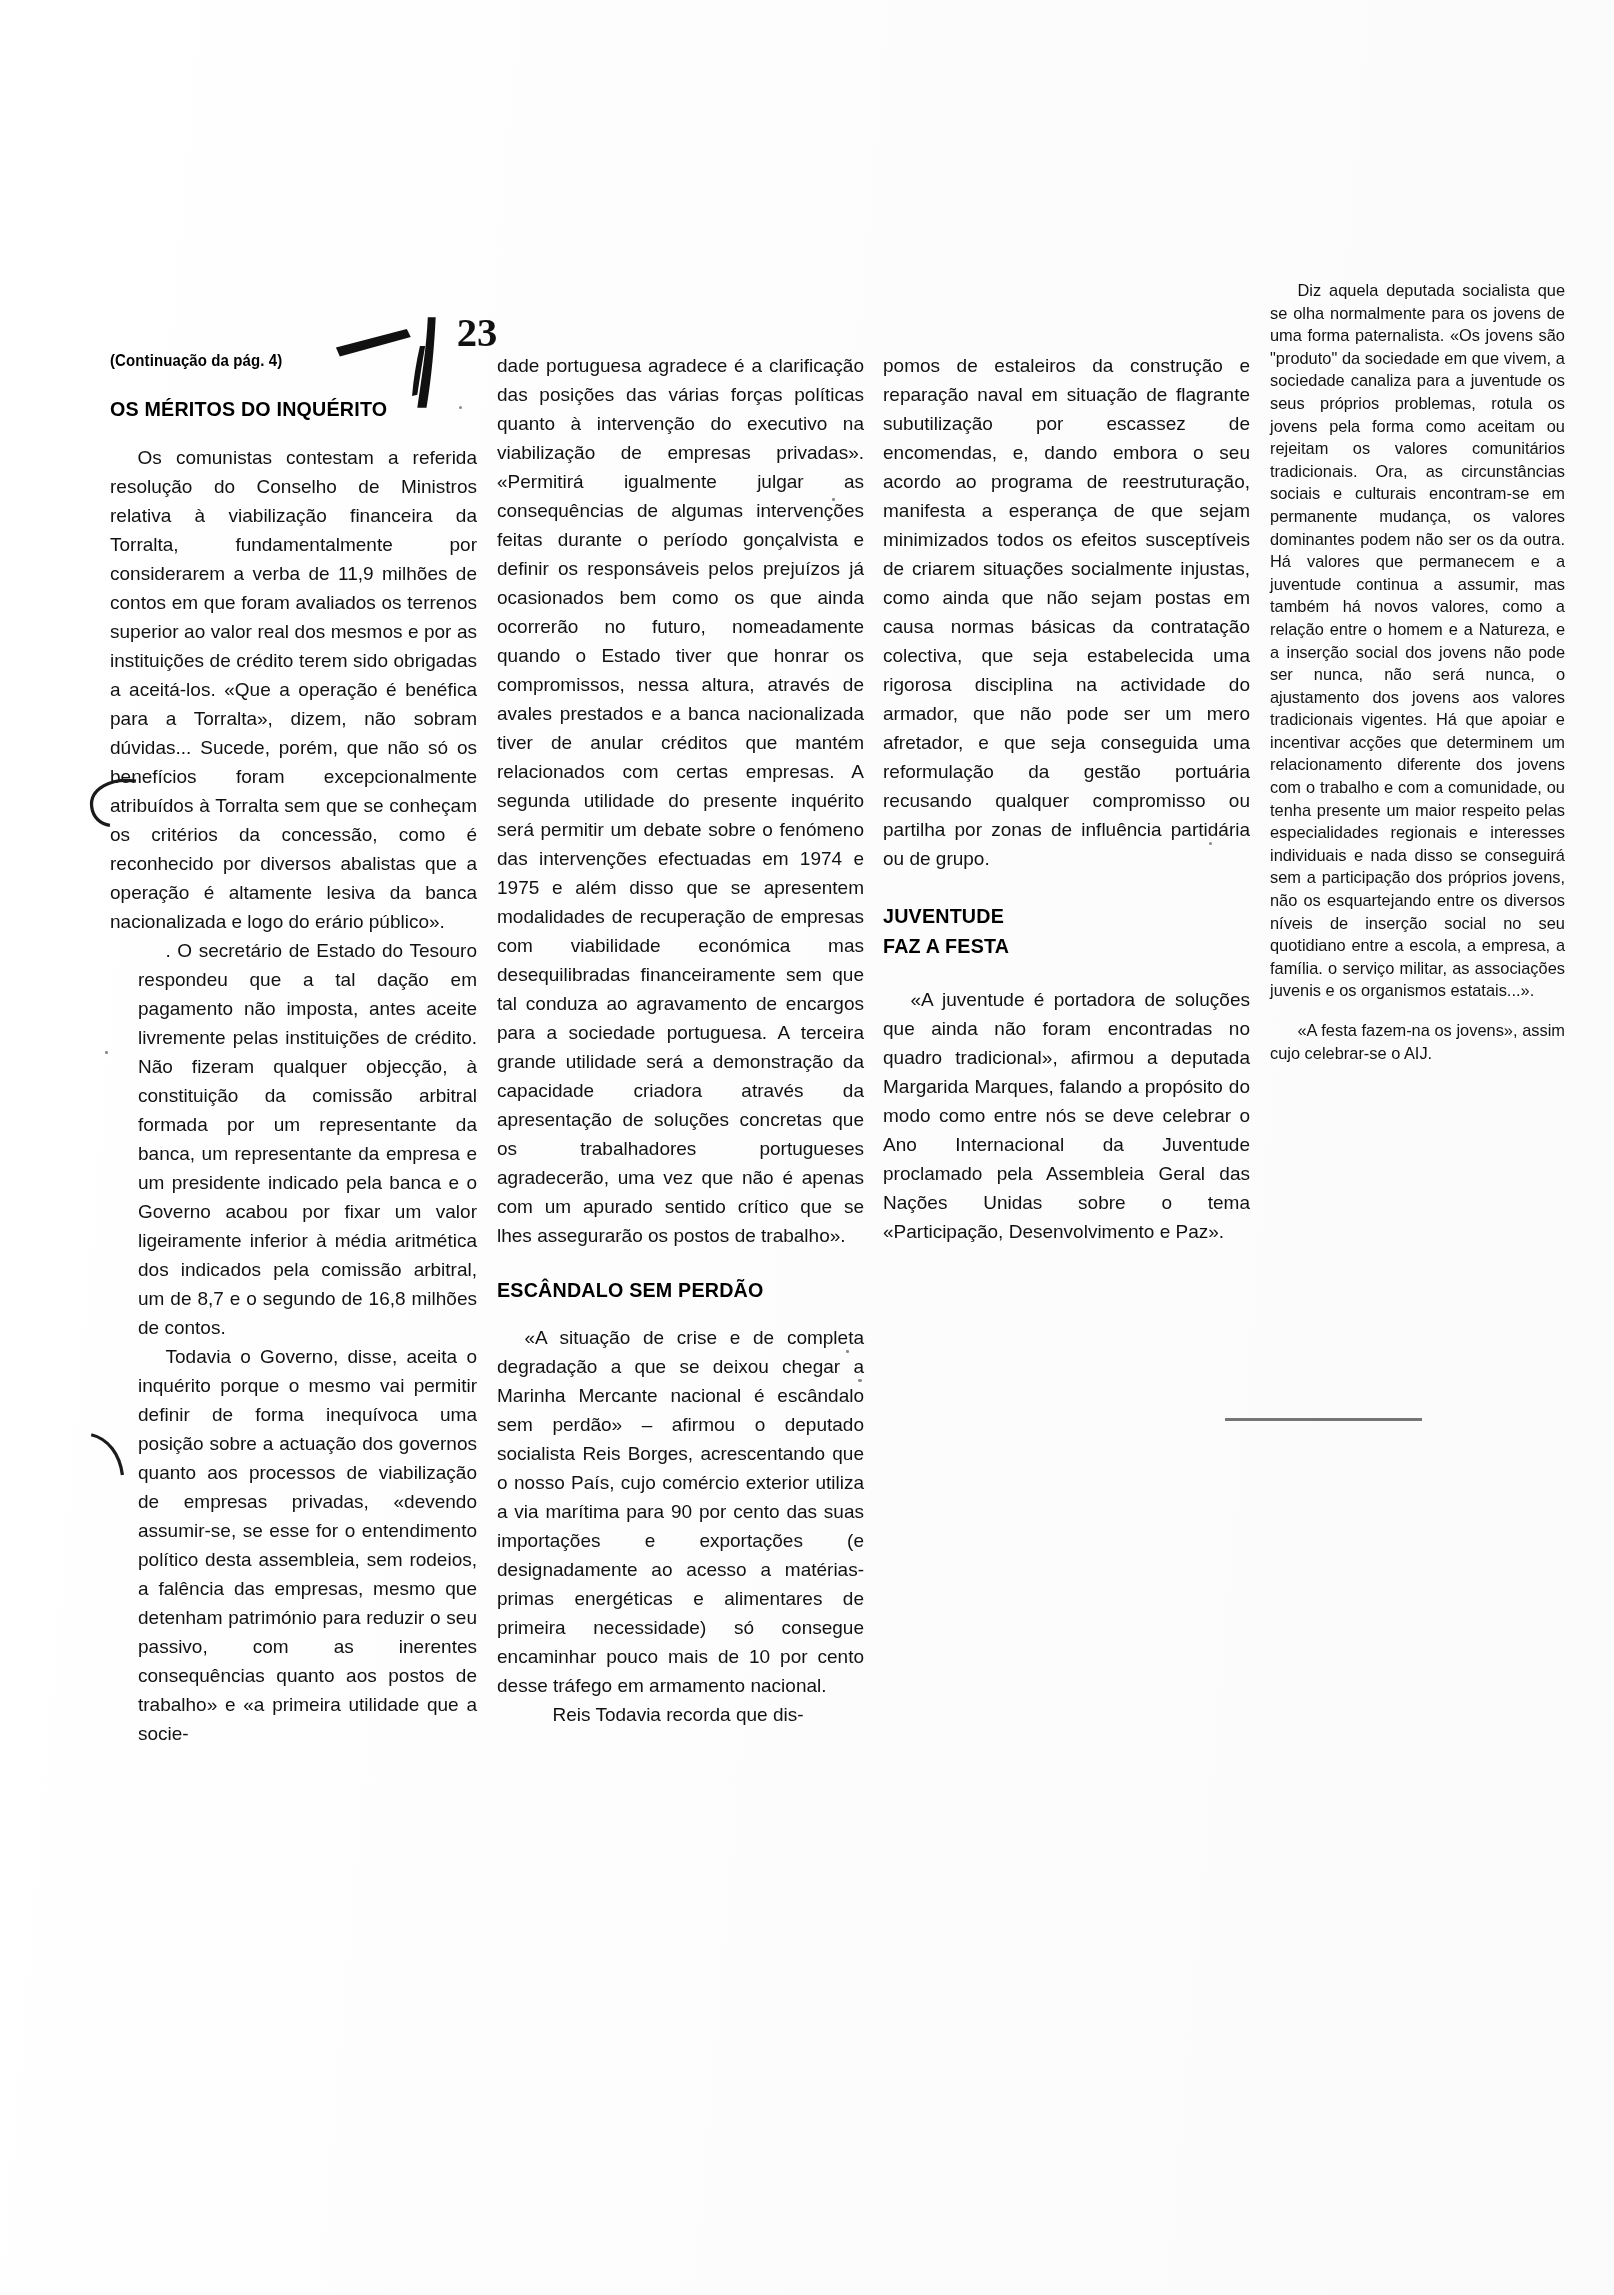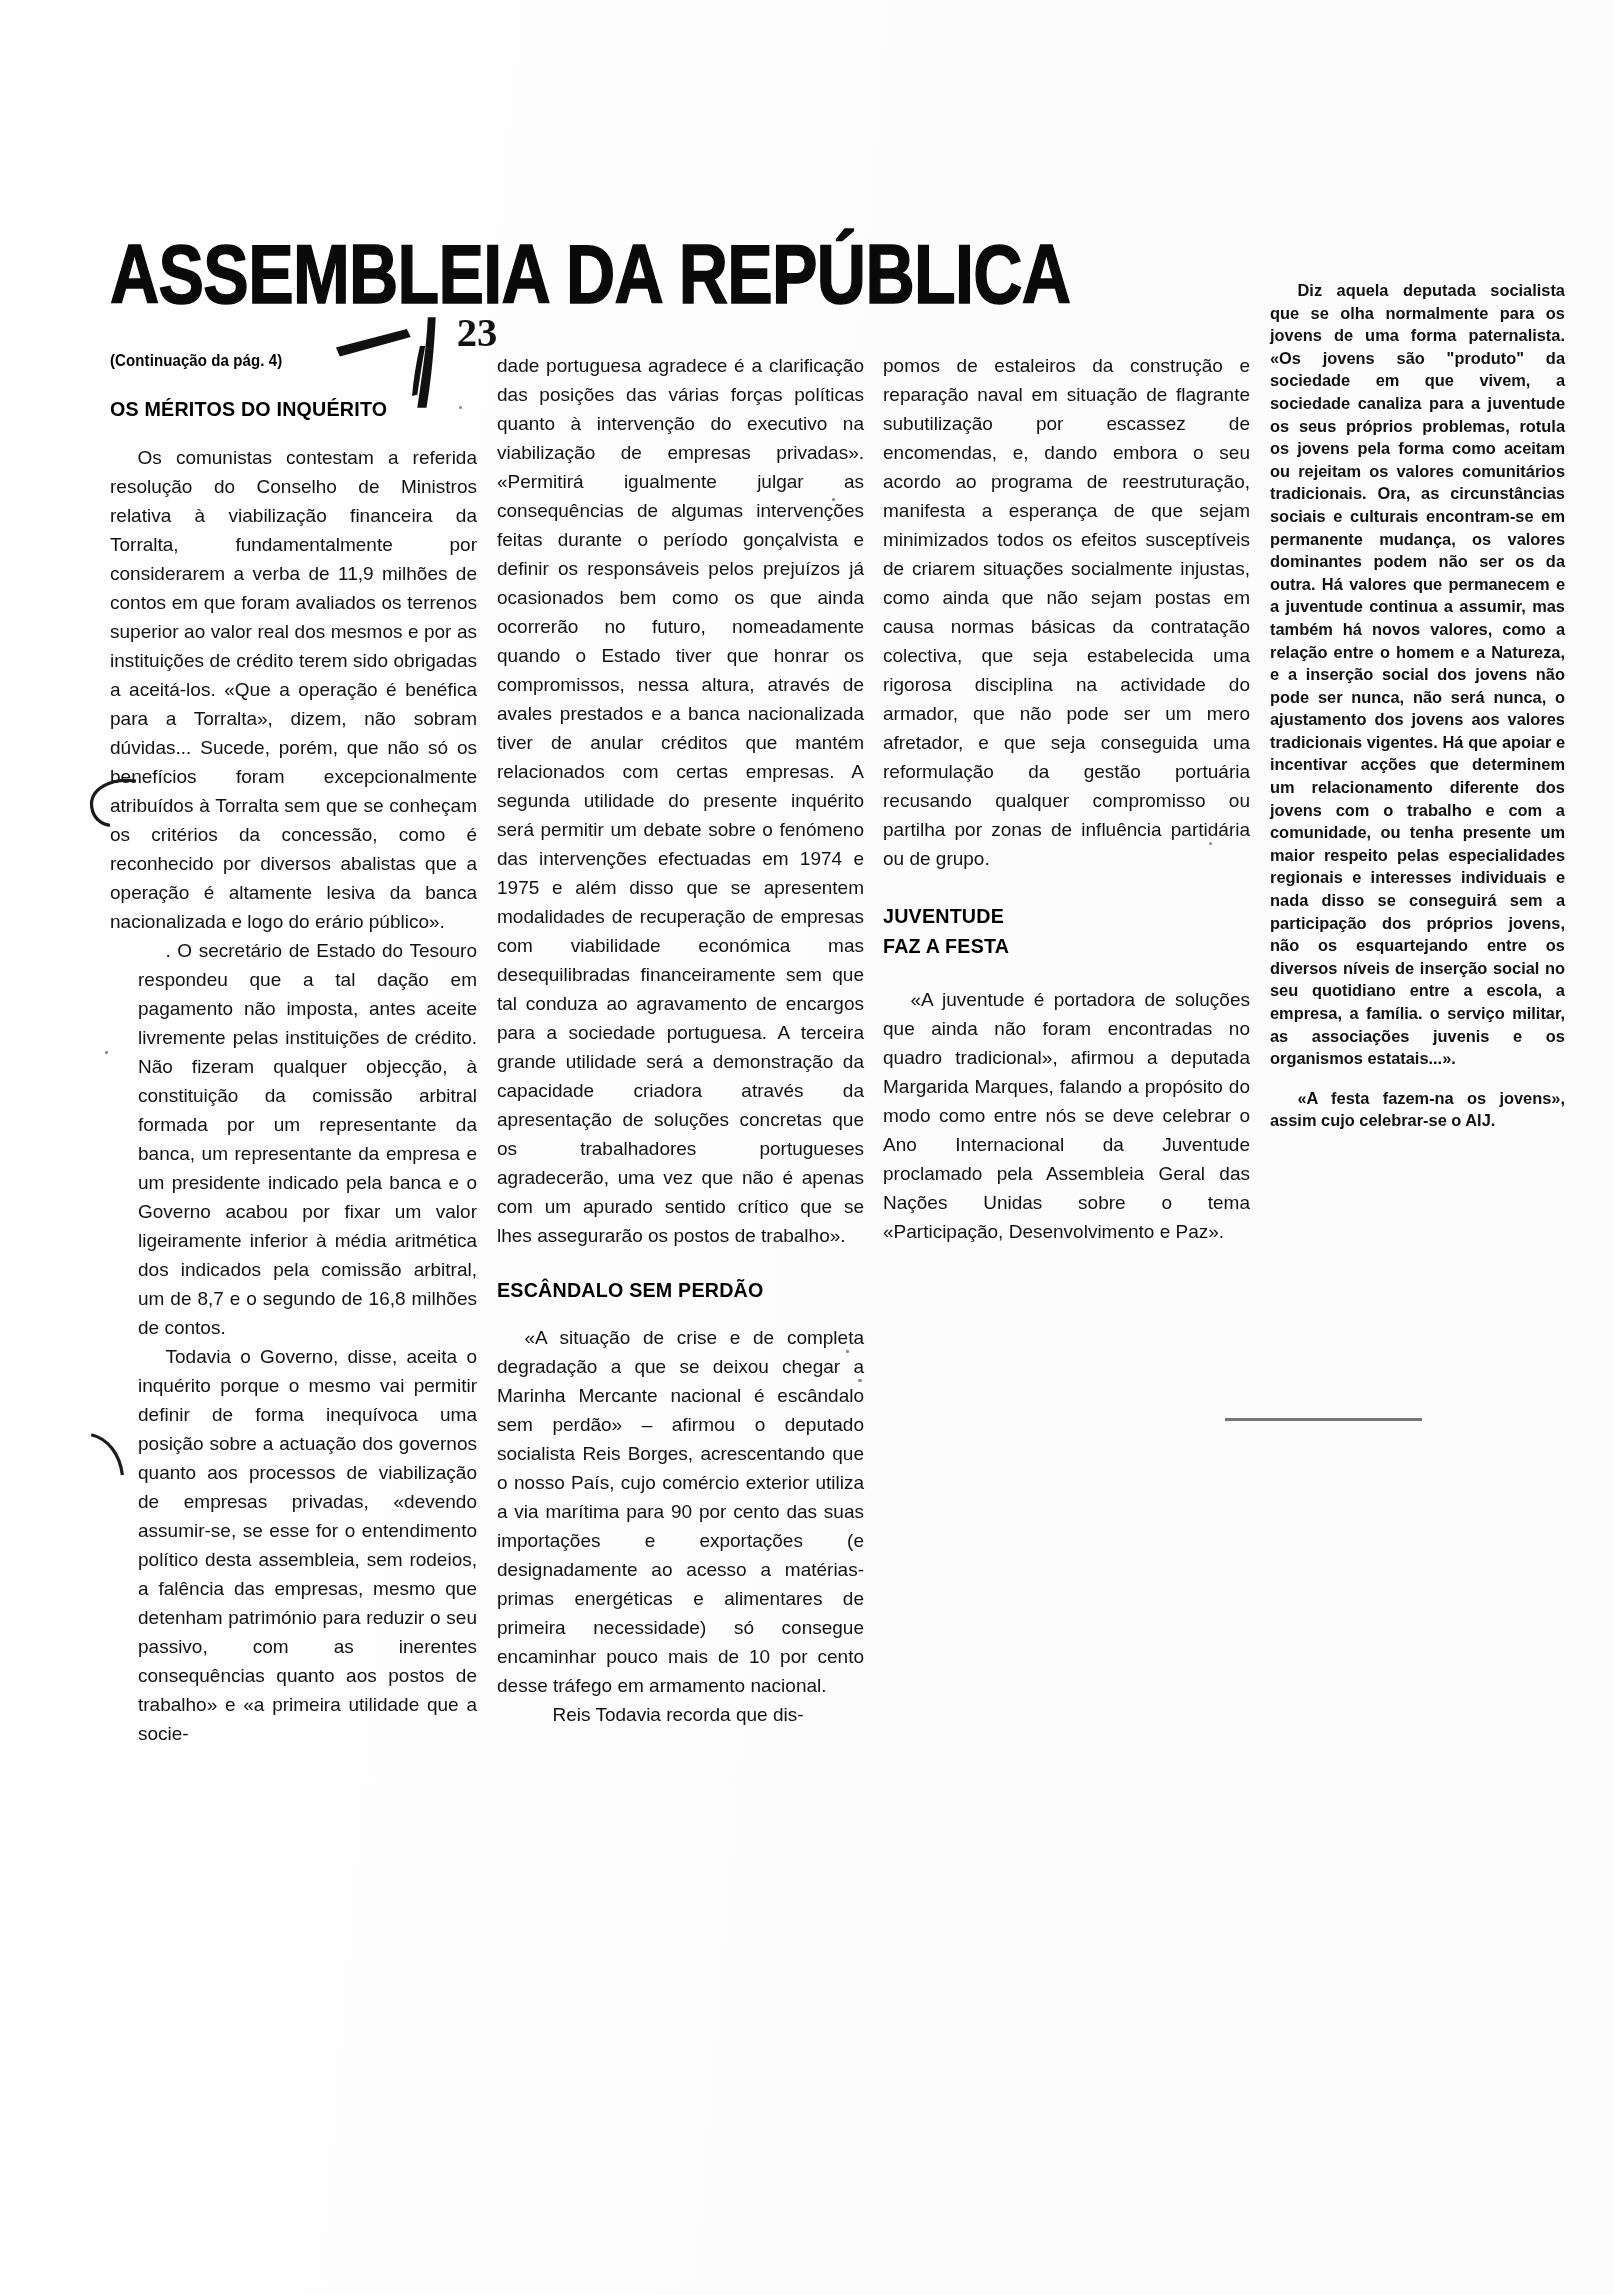--- a/index.html
+++ b/index.html
@@ -94,21 +94,20 @@
     word-spacing:0px;
     hyphens:manual;
     color:#111;
   }
   p.body + p.body{margin-top:0;margin-left:28px;}
   p.body.indent{text-indent:27.5px;}
 
   .col-4 p.body{
     font-size:16.4px;
     line-height:22.6px;
-    font-weight:bold;
   }
   .col-4 .spacer{height:17px;}
 
   
   .speckle{
     position:absolute;
     background:#2a2a2a;
     border-radius:50%;
     opacity:.55;
   }
@@ -121,23 +120,20 @@
     position:absolute;
     pointer-events:none;
   }
 </style>
 </head>
 <body>
 
 <div class="page">
   <div class="paper-tone"></div>
 
-  <div class="masthead">
-    <div class="masthead-text">ASSEMBLEIA DA REPÚBLICA</div>
-  </div>
 
   <svg class="hand-mark" viewBox="0 0 300 160">
     <path d="M12 60 L120 32 L126 44 L18 74 Z" fill="#111"></path>
     <path d="M152 14 C150 60 142 110 136 152 L150 152 C158 104 162 56 164 14 Z" fill="#111"></path>
     <path d="M140 58 C134 84 130 110 128 134 L136 132 C140 106 144 80 148 58 Z" fill="#111"></path>
     <text x="196" y="58" font-family="Liberation Serif, serif" font-size="62" font-weight="bold" fill="#111">23</text>
   </svg>
 
   <div class="cols">
 

